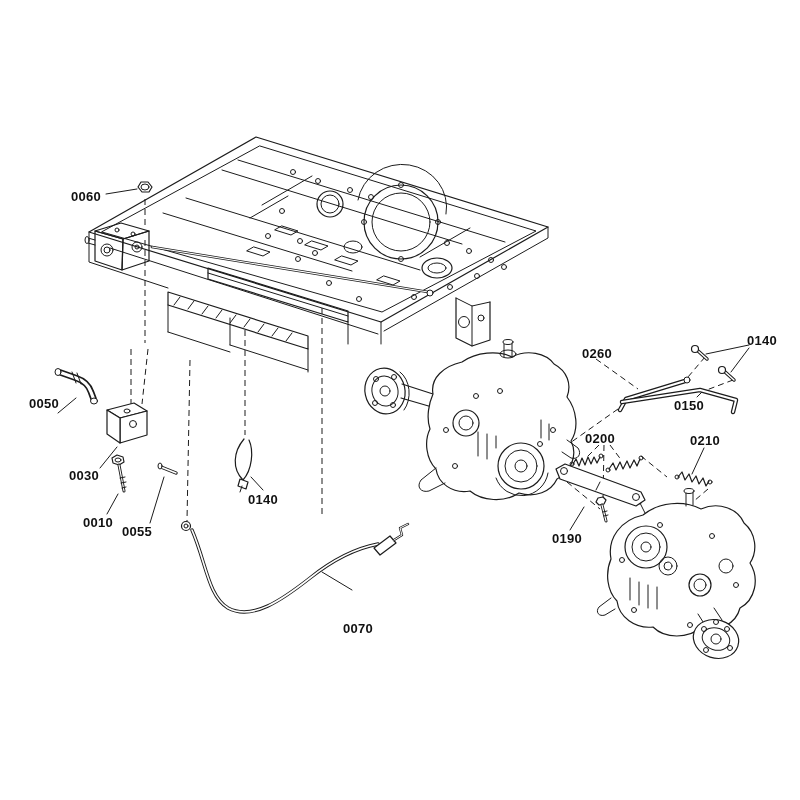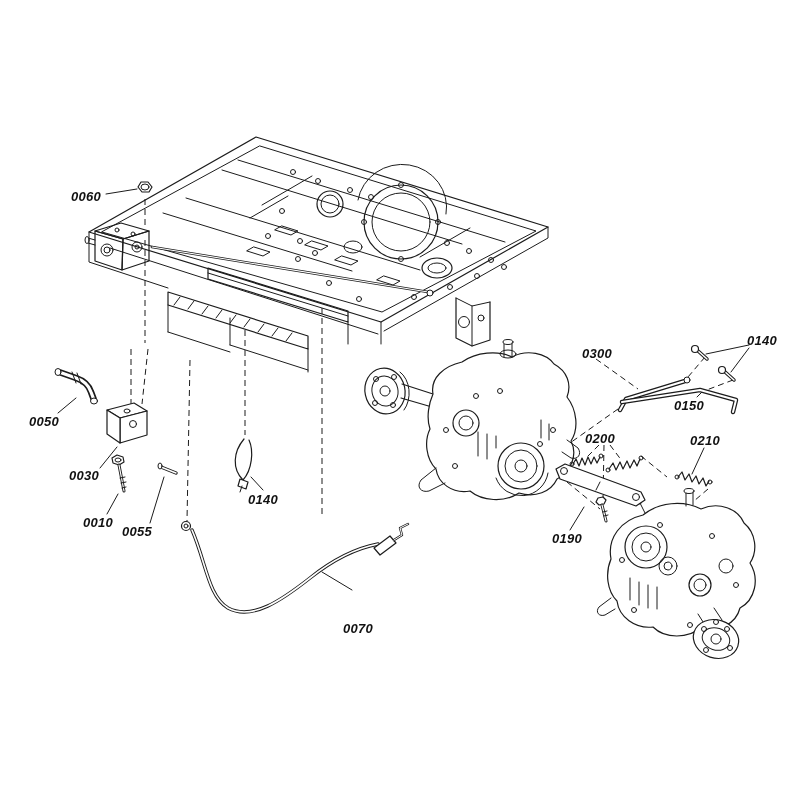--- a/index.html
+++ b/index.html
@@ -1,17 +1,17 @@
 <!DOCTYPE html>
 <html><head>
 <meta charset="utf-8">
 <style>
   html,body{margin:0;padding:0;background:#ffffff;}
   body{width:800px;height:800px;overflow:hidden;font-family:"Liberation Sans",sans-serif;}
-  .stage{position:relative;width:696px;height:800px;background:#ffffff;font-style:italic;}
+  .stage{position:relative;width:696px;height:800px;background:#ffffff;}
   .stage svg{position:absolute;left:0;top:0;}
   svg .ln{stroke:#1c1c1c;fill:none;stroke-width:1;stroke-linecap:round;stroke-linejoin:round;}
   svg .ln2{stroke:#1c1c1c;fill:none;stroke-width:1.2;stroke-linecap:round;stroke-linejoin:round;}
   svg .fw{fill:#ffffff;}
   svg .dash{stroke:#1c1c1c;fill:none;stroke-width:1;stroke-dasharray:6 4;}
   svg .thick{stroke:#1c1c1c;fill:none;stroke-linecap:round;stroke-linejoin:round;}
   svg .core{stroke:#ffffff;fill:none;stroke-linecap:round;stroke-linejoin:round;}
   .callout{position:absolute;transform:translate(-50%,-50%);font-weight:bold;font-size:13px;color:#111111;letter-spacing:.3px;white-space:nowrap;}
 </style>
 </head>
@@ -335,27 +335,27 @@
     <polygon class="ln2 fw" points="556,469 565,464 641,492 645,500 636,506 560,479"></polygon>
     <circle class="ln" cx="564" cy="471" r="3.5"></circle>
     <circle class="ln" cx="636" cy="497" r="3.5"></circle>
     <path class="ln" d="M600,482 L596,490"></path>
   </g>
 
 </svg>
 
 <div>
   <div class="callout" style="left:86px;top:196px">0060</div>
-  <div class="callout" style="left:44px;top:421px">0050</div>
+  <div class="callout" style="left:44px;top:403px">0050</div>
   <div class="callout" style="left:84px;top:475px">0030</div>
   <div class="callout" style="left:98px;top:522px">0010</div>
   <div class="callout" style="left:137px;top:531px">0055</div>
   <div class="callout" style="left:263px;top:499px">0140</div>
   <div class="callout" style="left:358px;top:628px">0070</div>
-  <div class="callout" style="left:597px;top:353px">0300</div>
+  <div class="callout" style="left:597px;top:353px">0260</div>
   <div class="callout" style="left:762px;top:340px">0140</div>
   <div class="callout" style="left:689px;top:405px">0150</div>
   <div class="callout" style="left:600px;top:438px">0200</div>
   <div class="callout" style="left:705px;top:440px">0210</div>
   <div class="callout" style="left:567px;top:538px">0190</div>
 </div>
 
 </div>
 
 </body></html>

